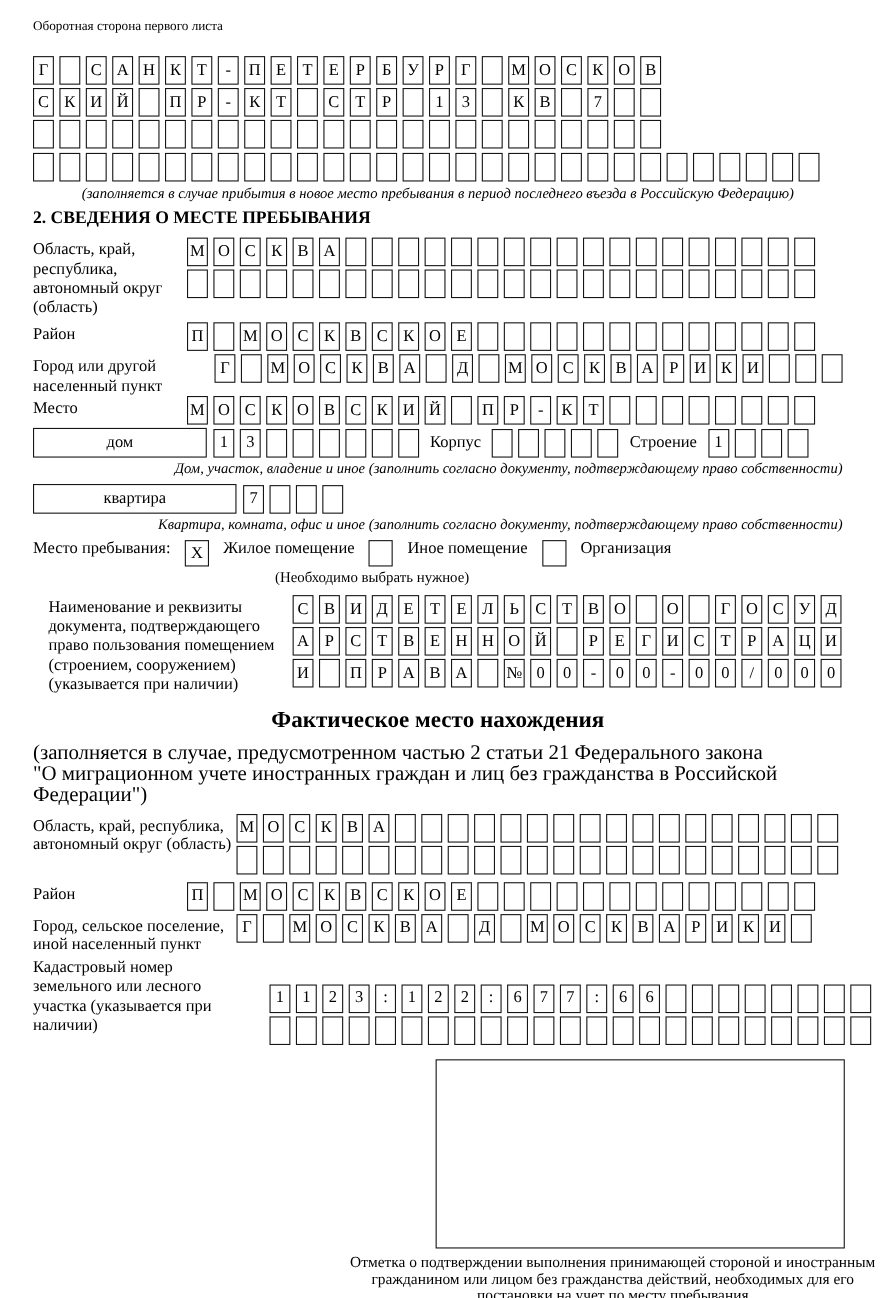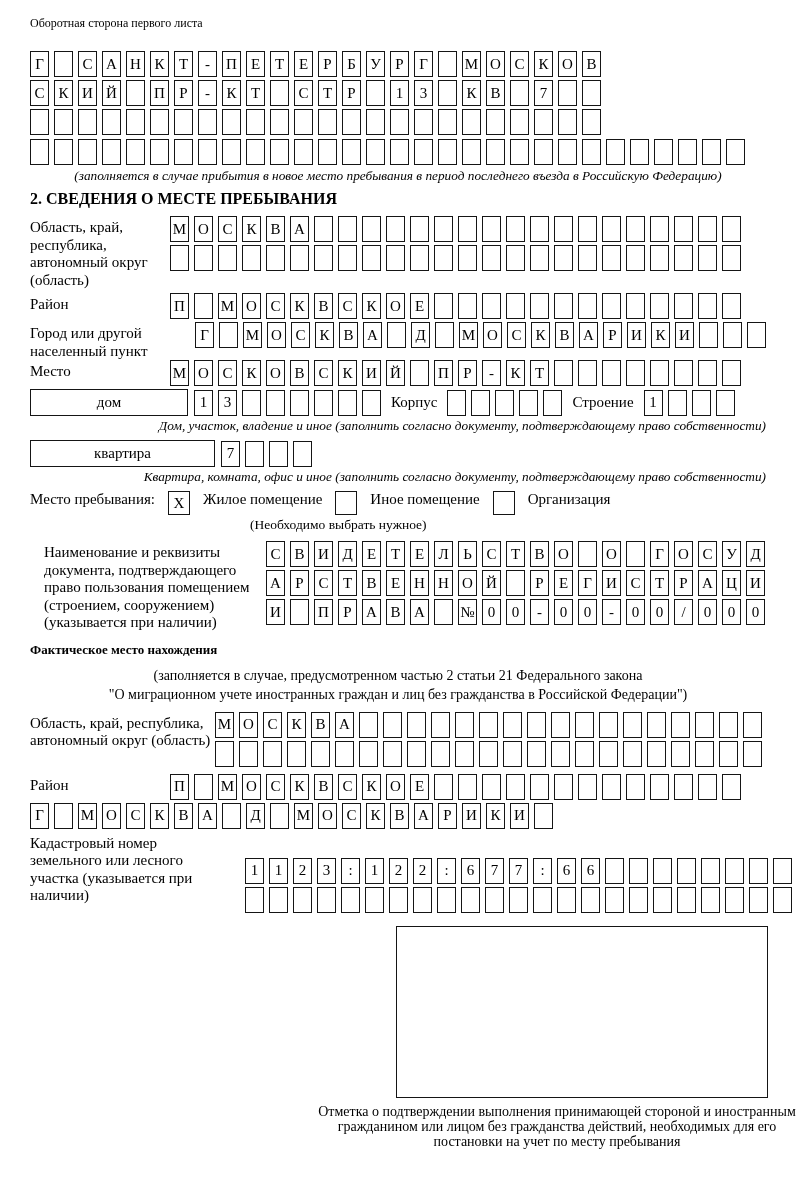--- a/index.html
+++ b/index.html
@@ -41,22 +41,22 @@
   .inline-lbl { font-size:15px; padding:0 4px; }
   .houserow .cellrow { margin-bottom:0; }
 
   .stayrow { display:flex; align-items:flex-start; gap:13px; margin:6px 0 2px 0; font-size:15px; }
   .checkbox {
     width:22px; height:24px; border:1.8px solid #151515; display:flex; align-items:center; justify-content:center;
     font-size:15px; flex:0 0 22px;
   }
   .hint { font-size:13.5px; margin:0 0 8px 220px; }
 
-  .fact-title { text-align:left; font-weight:bold; font-size:13px; margin:10px 0 8px 0; }
-  .fact-note { text-align:center; font-size:14px; line-height:19px; }
+  .fact-title { text-align:center; font-weight:bold; font-size:21px; margin:10px 0 8px 0; }
+  .fact-note { text-align:left; font-size:19px; line-height:19px; }
   .fact-notes { margin-bottom:8px; }
 
   .doc-block { margin-top:4px; margin-bottom:6px;margin-left:14px; }
 
   .mark-box {
     width:372px; height:172px; border:1.8px solid #151515;
     margin:10px 0 6px 366px; background:#fff;
   }
   .mark-caption {
     width:482px; margin-left:286px; text-align:center; font-size:14px; line-height:15px;
@@ -560,20 +560,21 @@
           <span class="cell"></span>
           <span class="cell"></span>
           <span class="cell"></span>
           <span class="cell"></span>
           <span class="cell"></span>
         </div>
     </div>
   </div>
 
   <div class="frow">
+    <div class="flabel fact">Город, сельское поселение, иной населенный пункт</div>
     <div class="grids">
       <div class="cellrow">
           <span class="cell">Г</span>
           <span class="cell"></span>
           <span class="cell">М</span>
           <span class="cell">О</span>
           <span class="cell">С</span>
           <span class="cell">К</span>
           <span class="cell">В</span>
           <span class="cell">А</span>

